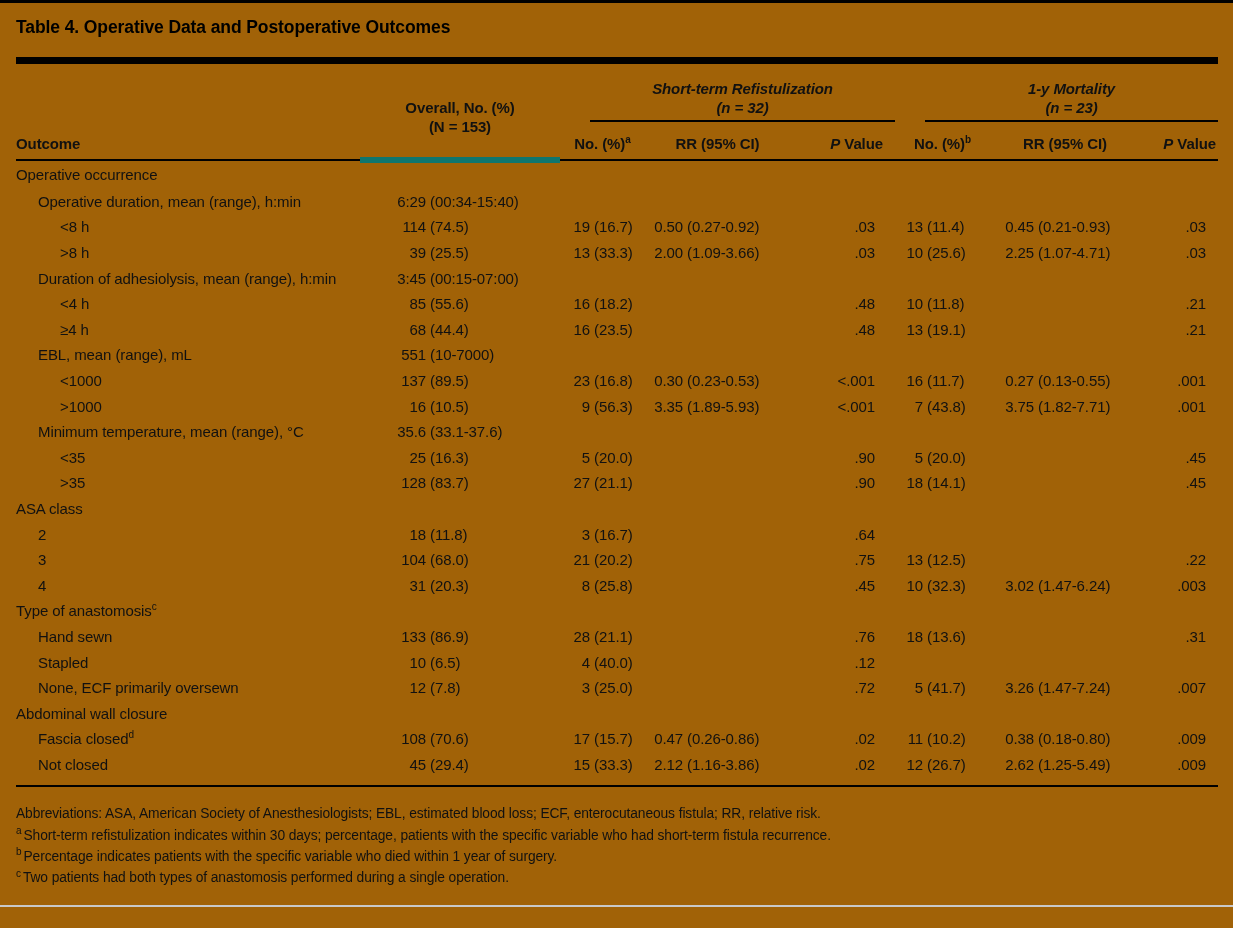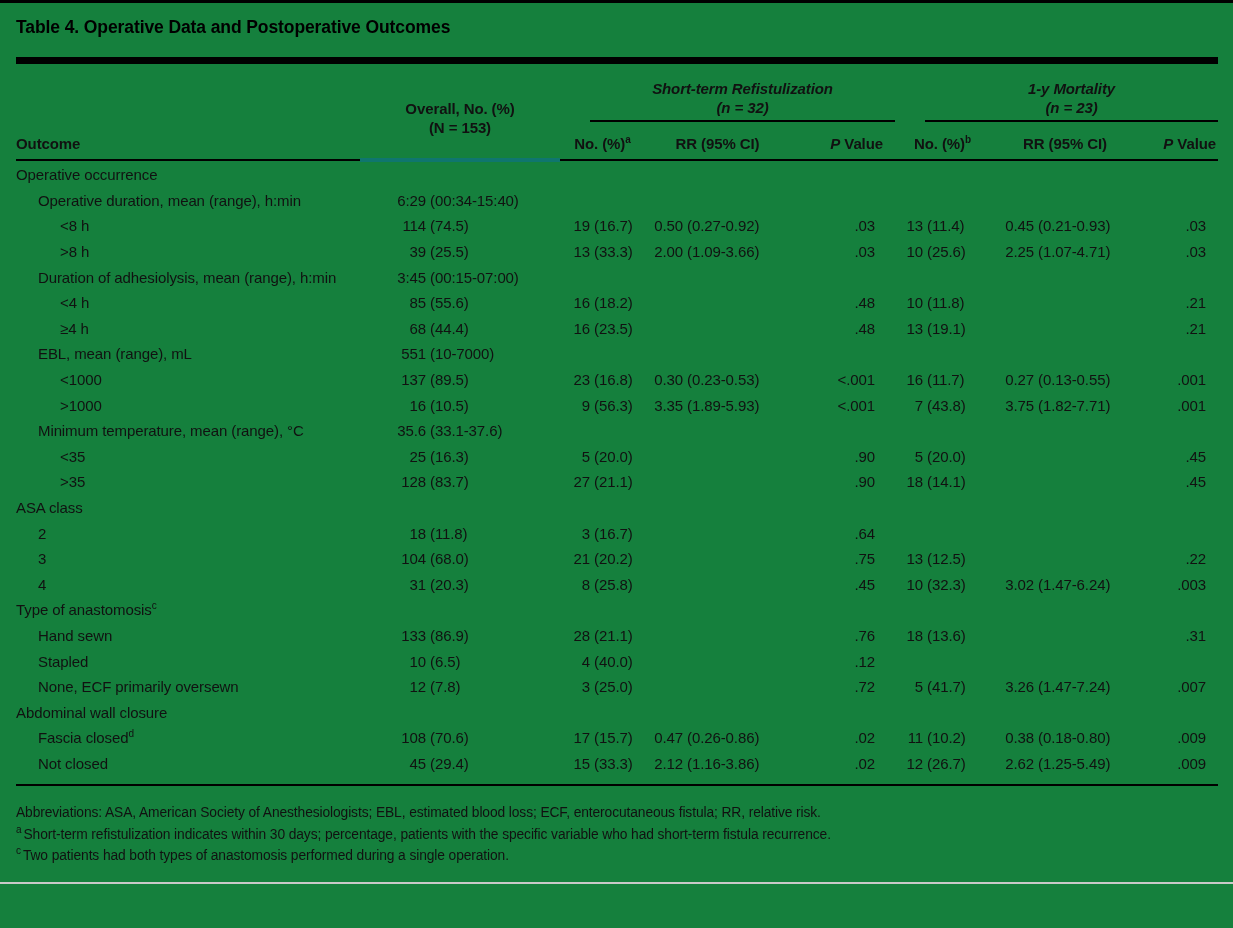--- a/index.html
+++ b/index.html
@@ -1,29 +1,29 @@
 <!DOCTYPE html>
 <html><head>
 <meta charset="utf-8">
 <style>
   html,body { margin:0; padding:0; background:#fff; }
   .page {
-    width:1233px; height:928px; background:#15803d; overflow:hidden;
+    width:1233px; height:928px; background:#a16207; overflow:hidden;
     font-family:"Liberation Sans", sans-serif; color:#111; position:relative;
     letter-spacing:-0.1px;
   }
   .top-border { height:3px; background:#000; }
   .title { margin:14px 15px 0 16px; font-size:17.5px; font-weight:bold; color:#000; line-height:21px; }
   .rule-thick { height:7px; background:#000; margin:19px 15px 0 16px; }
   table { width:1202px; margin:0 15px 0 16px; border-collapse:collapse; table-layout:fixed; }
   th { font-weight:bold; font-size:15px; padding:0; }
   .spanner-row { height:58px; }
   .spanner-row th { vertical-align:bottom; }
   .th-outcome { text-align:left; vertical-align:bottom; padding-bottom:7px; border-bottom:2px solid #000; }
-  .th-overall { vertical-align:bottom; padding-bottom:21px; border-bottom:4px solid #0f766e; }
+  .th-overall { vertical-align:bottom; padding-bottom:21px; border-bottom:6px solid #0f766e; }
   .th-group .spanner { margin-left:30px; border-bottom:2px solid #000; padding-bottom:3px; text-align:center;font-style:italic; }
   .hline { line-height:19px; }
   .subhead-row th { height:30px; vertical-align:bottom; padding-bottom:7px; border-bottom:2px solid #000; text-align:center; }
   th.sc2 { text-align:right; padding-right:12px; }
   th.sc5 { text-align:right; padding-right:2px; }
   tbody td { height:25.6px; padding:0; font-size:15px; vertical-align:middle; white-space:nowrap; }
   td.lbl { text-align:left; }
   .ind0 { padding-left:0; }
   .ind1 { padding-left:22px; }
   .ind2 { padding-left:44px; }
@@ -330,16 +330,17 @@
           <td class="dc c4"><span class="num">12</span><span class="par">(26.7)</span></td>
           <td class="dc c5"><span class="num">2.62</span><span class="par">(1.25-5.49)</span></td>
           <td class="dc c6">.009</td>
         </tr>
       </tbody>
   </table>
   <div class="rule-mid"></div>
   <div class="footnotes">
       <div class="fn-line">Abbreviations: ASA, American Society of Anesthesiologists; EBL, estimated blood loss; ECF, enterocutaneous fistula; RR, relative risk.</div>
       <div class="fn-line"><sup>a</sup>Short-term refistulization indicates within 30 days; percentage, patients with the specific variable who had short-term fistula recurrence.</div>
+      <div class="fn-line"><sup>b</sup>Percentage indicates patients with the specific variable who died within 1 year of surgery.</div>
       <div class="fn-line"><sup>c</sup>Two patients had both types of anastomosis performed during a single operation.</div>
     </div>
   <div class="rule-bottom"></div>
 </div>
 
 </body></html>

